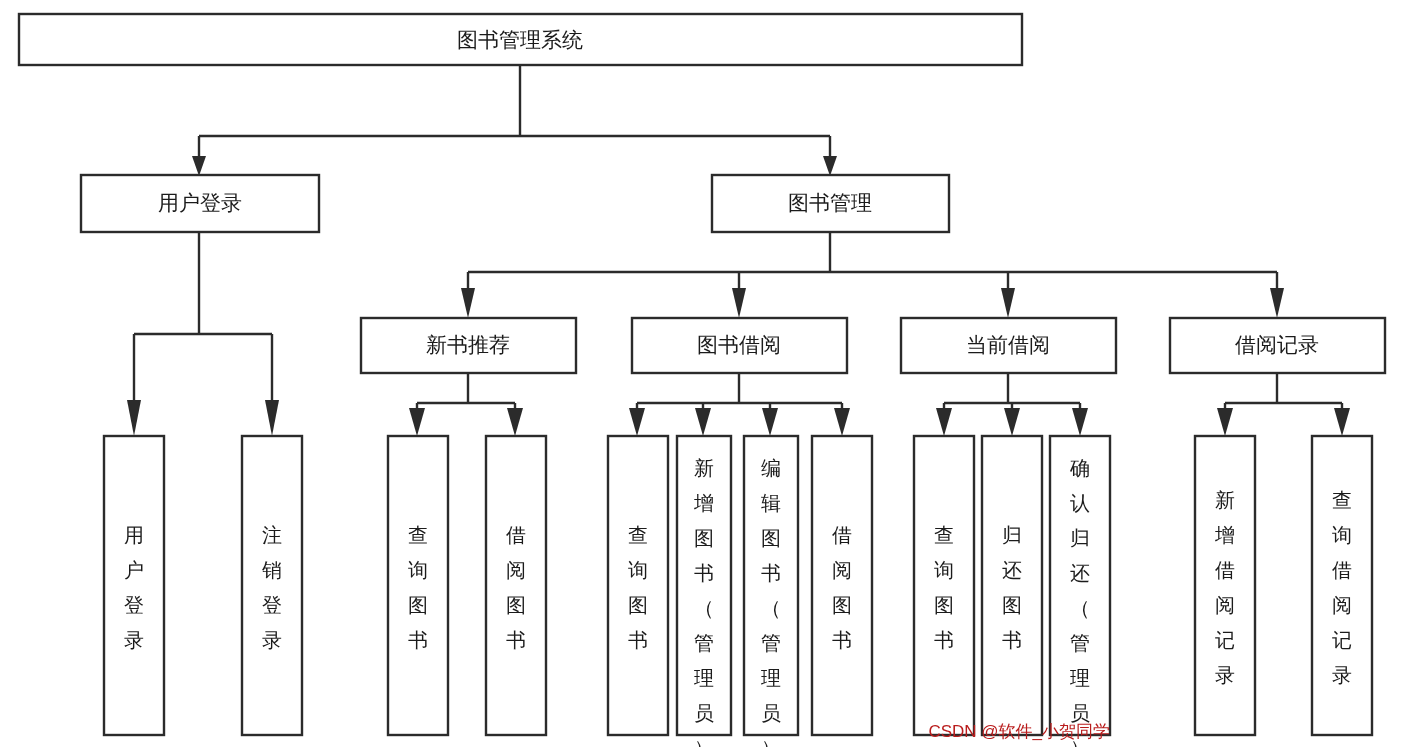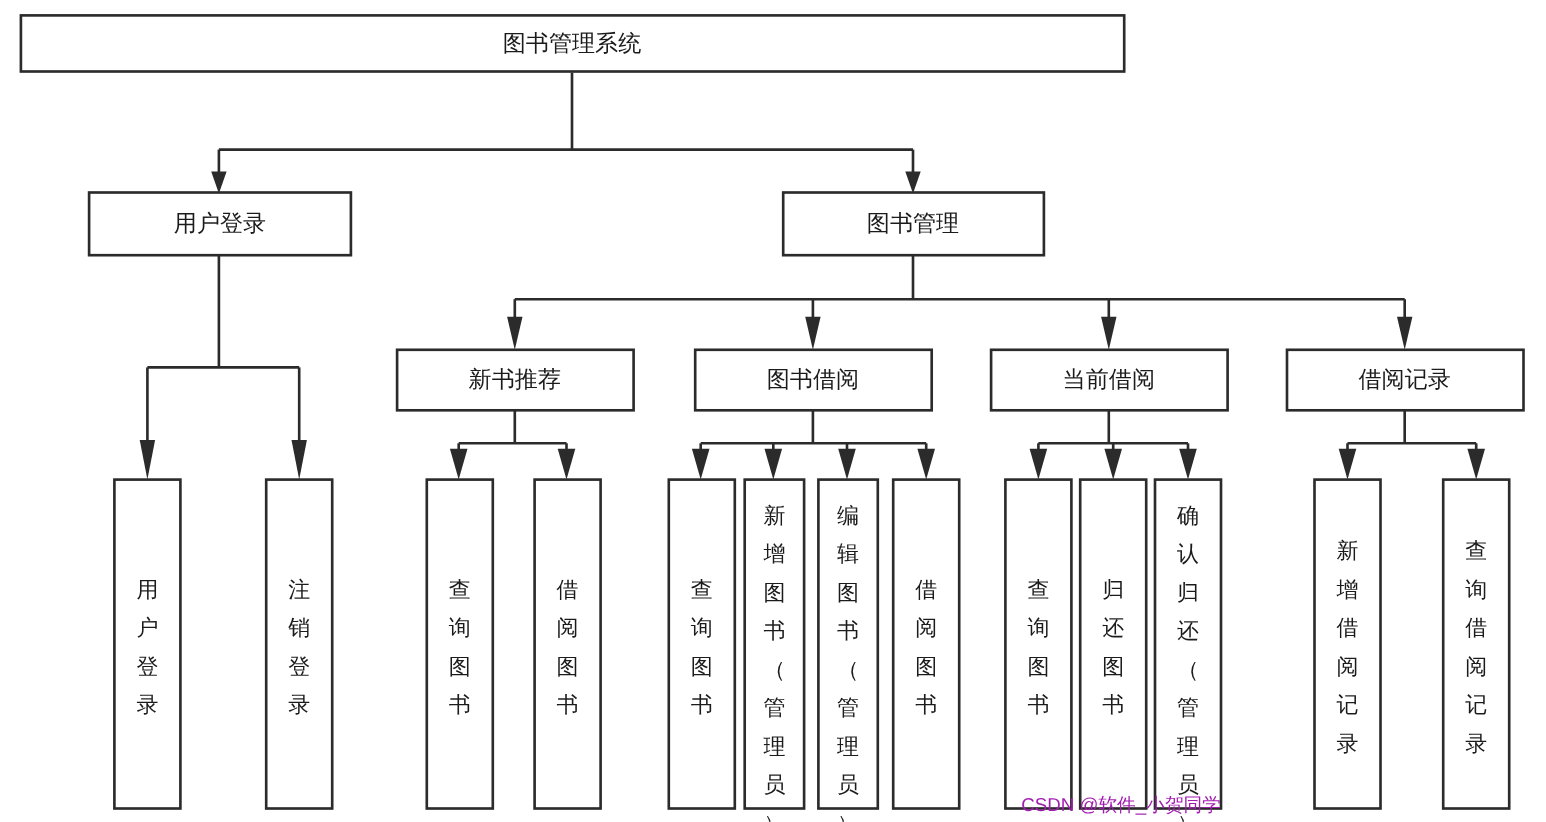--- a/index.html
+++ b/index.html
@@ -53,21 +53,21 @@
     font-size: 20px;
     fill: #1b1b1b;
     text-anchor: middle;
   }
   .watermark {
     position: absolute;
     right: 12px;
     bottom: 4px;
     font-family: "Liberation Sans", "DejaVu Sans", sans-serif;
     font-size: 17px;
-    color: #a21caf;
+    color: #b91c1c;
     white-space: nowrap;
     user-select: none;
   }
 </style>
 </head>
 <body>
 
 <div id="diagram-root">
 
   <svg class="diagram-canvas" viewBox="0 0 1405 747" xmlns="http://www.w3.org/2000/svg">

